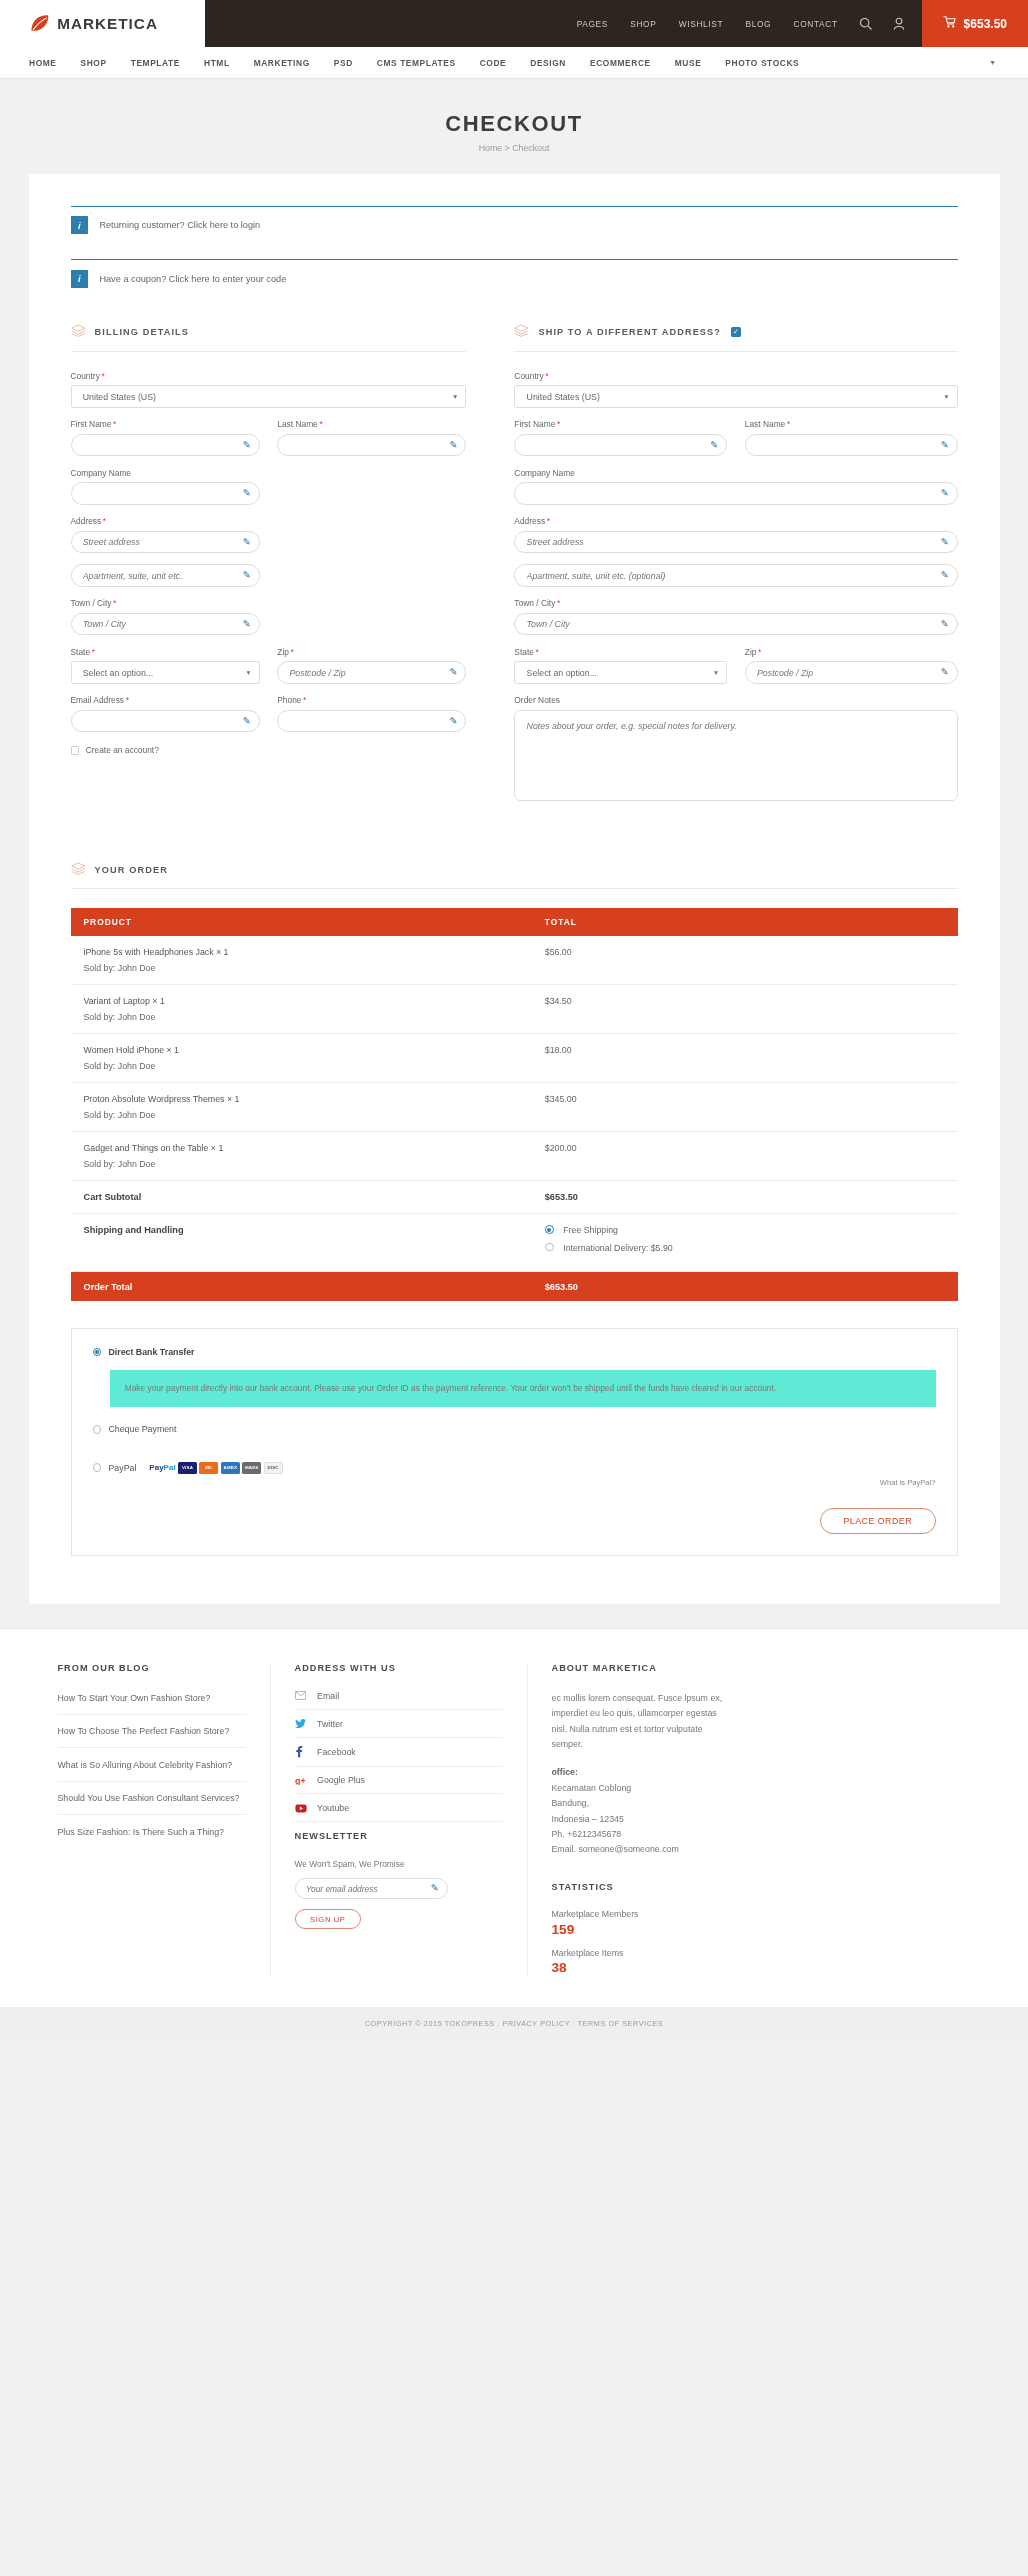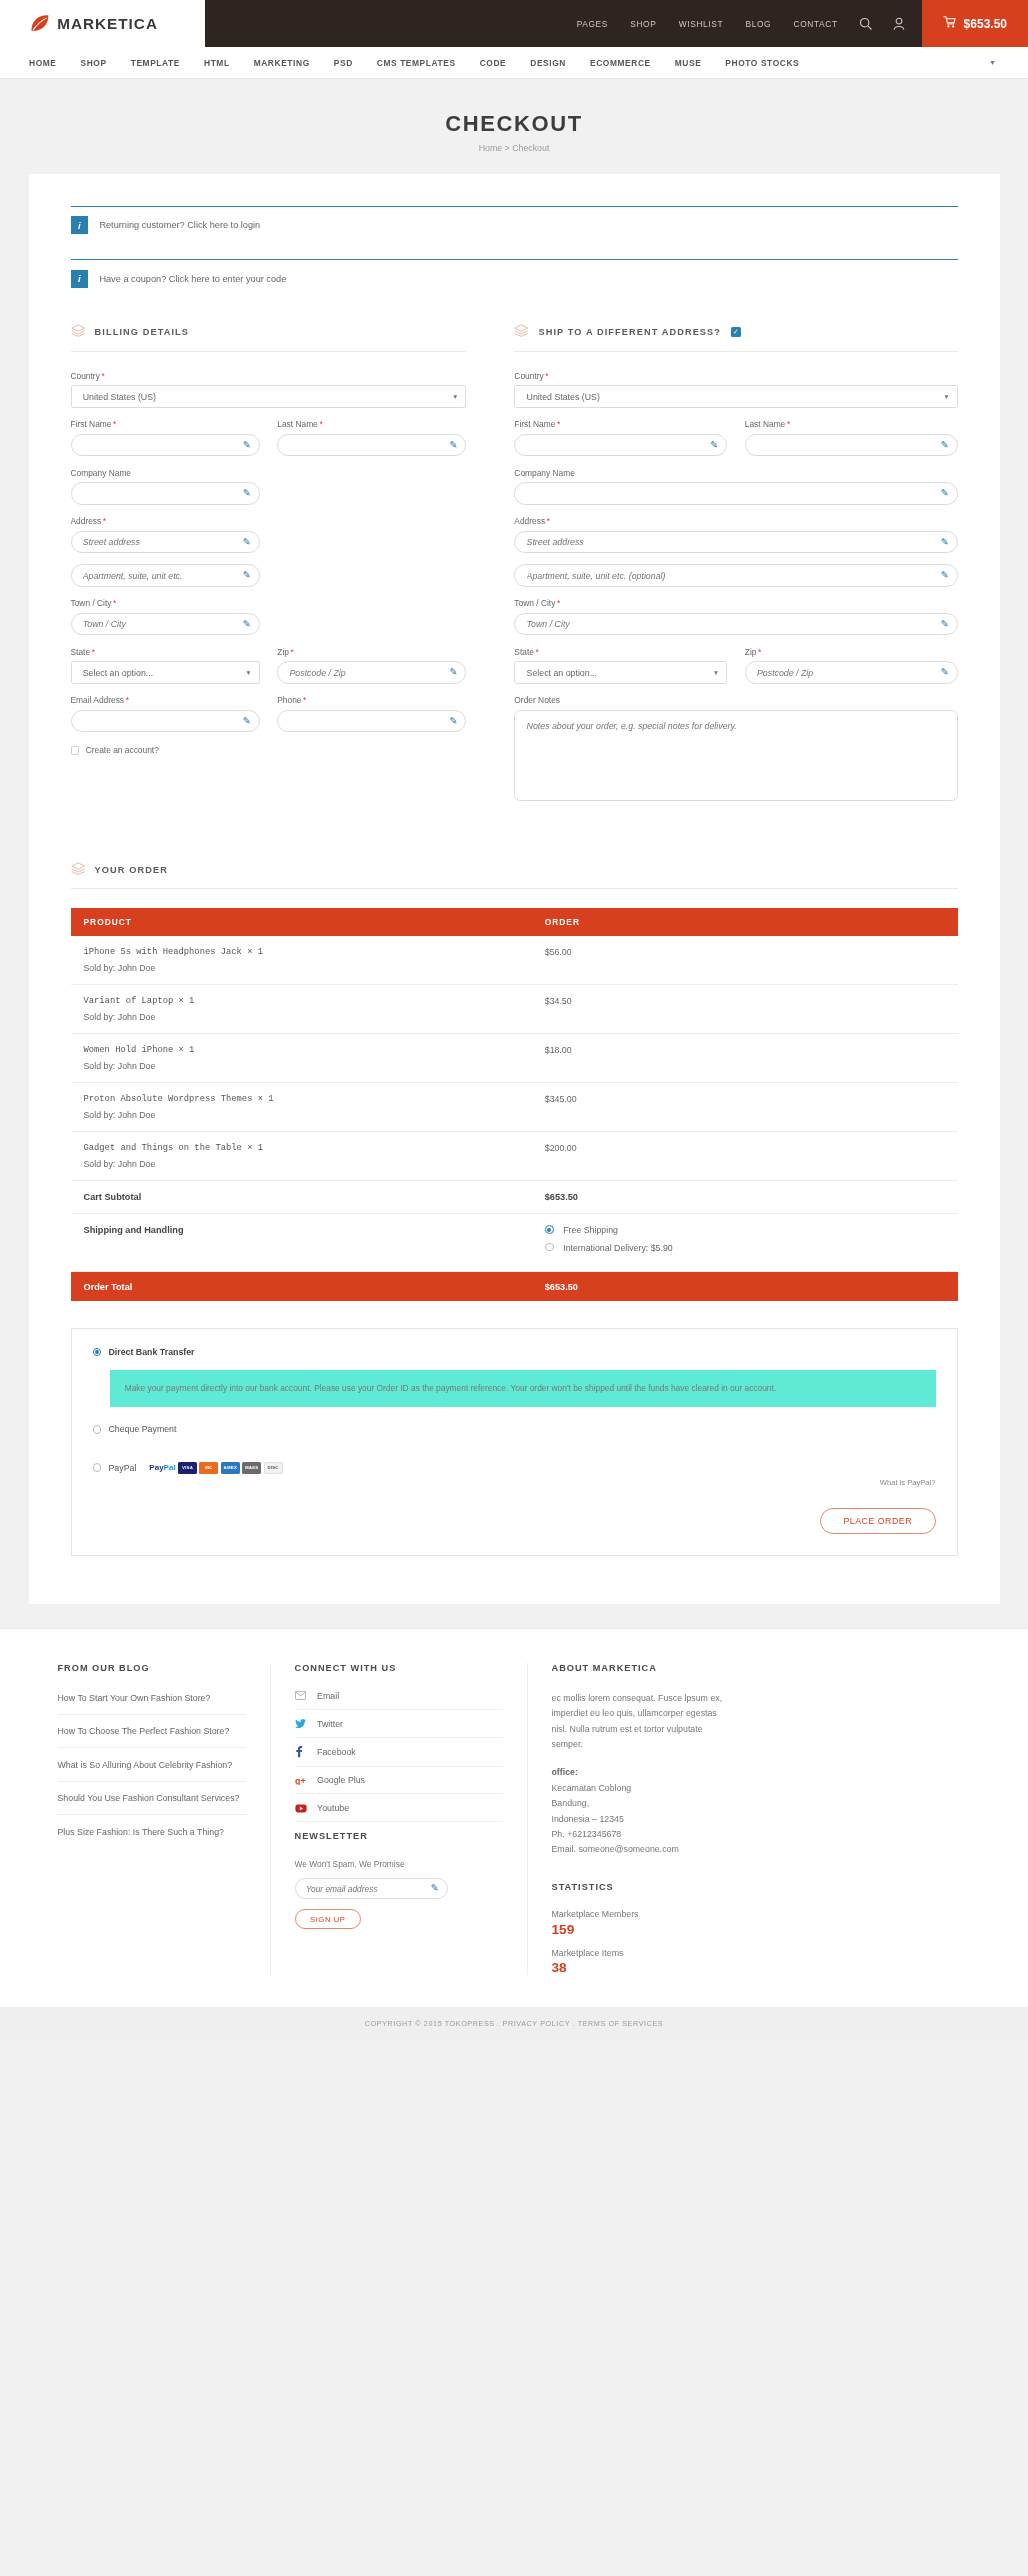--- a/index.html
+++ b/index.html
@@ -72,21 +72,21 @@
   .create-acct { display:flex; align-items:center; margin-top:13px; font-size:8.4px; color:#666; }
   .cb { width:8.8px; height:8.8px; border:0.8px solid #ccc; border-radius:1.6px; margin-right:6.4px; display:inline-block; }
 
   
   .order-wrap { margin-top:48px; }
   table.order { width:100%; border-collapse:collapse; margin-top:17.7px; }
   table.order th { background:#d6401e; color:#fff; text-align:left; font-size:8.4px; letter-spacing:1px;
                    padding:8.8px 13px; font-weight:bold; }
   table.order th.total-col { width:48%; }
   table.order td { padding:11.2px 13px; border-bottom:0.8px solid #ececec; font-size:8.8px; vertical-align:top; }
-  .prod-name { color:#555; margin-bottom:5.6px;font-family:Liberation Mono, monospace; }
+  .prod-name { color:#555; margin-bottom:5.6px; }
   .prod-sold { color:#666; }
   .amt { color:#666; }
   tr.subtotal td { font-weight:bold; color:#444; font-size:9.2px; padding:11.2px 13px; }
   tr.ship td { font-weight:bold; color:#444; font-size:9.2px; padding:11.2px 13px; }
   .radio { width:8.8px; height:8.8px; border:0.8px solid #bdbdbd; border-radius:50%; display:inline-block;
            margin-right:7.2px; vertical-align:-0.8px; position:relative; background:#fff;}
   .radio.on { border-color:#2a7fae; }
   .radio.on:after { content:""; position:absolute; left:1.6px; top:1.6px; width:4px; height:4px; border-radius:50%; background:#2a7fae; }
   .ship-opt { font-weight:normal; color:#666; font-size:8.8px; margin-bottom:7.2px; }
   tr.grand td { background:#d6401e; color:#fff; font-weight:bold; font-size:9.2px; padding:9.6px 13px; border:none; }
@@ -403,21 +403,21 @@
               <path d="M1 11.8 L9 15.3 L17 11.8" fill="none" stroke="#e8b9a8" stroke-width="1.2"></path>
             </svg>
         </span>
         <h3>YOUR ORDER</h3>
       </div>
 
       <table class="order">
         <thead>
           <tr>
             <th>PRODUCT</th>
-            <th class="total-col">ORDER</th>
+            <th class="total-col">TOTAL</th>
           </tr>
         </thead>
         <tbody>
           <tr>
             <td>
               <div class="prod-name">iPhone 5s with Headphones Jack × 1</div>
               <div class="prod-sold">Sold by: John Doe</div>
             </td>
             <td class="amt">$56.00</td>
           </tr>
@@ -511,21 +511,21 @@
       <div class="fcol c1">
         <h4>FROM OUR BLOG</h4>
         <div class="blog-item">How To Start Your Own Fashion Store?</div>
         <div class="blog-item">How To Choose The Perfect Fashion Store?</div>
         <div class="blog-item">What is So Alluring About Celebrity Fashion?</div>
         <div class="blog-item">Should You Use Fashion Consultant Services?</div>
         <div class="blog-item" style="border-bottom:none">Plus Size Fashion: Is There Such a Thing?</div>
       </div>
 
       <div class="fcol c2">
-        <h4>CONNECT WITH US</h4>
+        <h4>ADDRESS WITH US</h4>
         <div class="soc">
           <span class="sico">
               <svg width="11.2" height="8.8" viewBox="0 0 14 11">
                 <rect x="0.5" y="0.5" width="13" height="10" rx="1" fill="none" stroke="#999" stroke-width="1"></rect>
                 <path d="M0.8 1.2 L7 6 L13.2 1.2" fill="none" stroke="#999" stroke-width="1"></path>
               </svg>
             </span>
           <span>Email</span>
         </div>
         <div class="soc">

